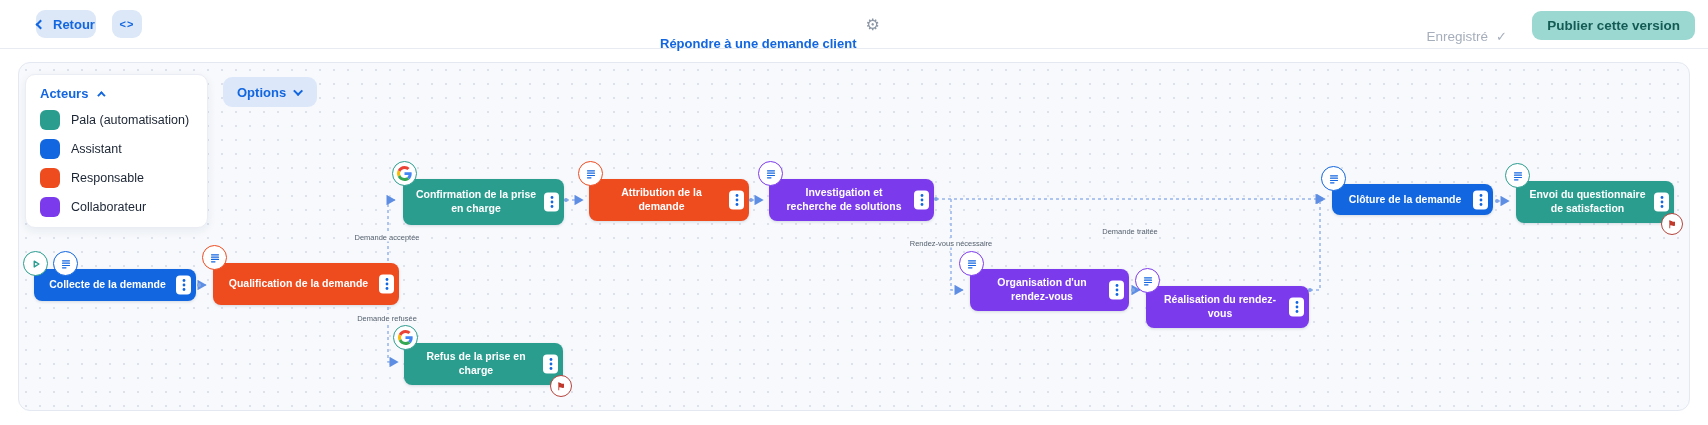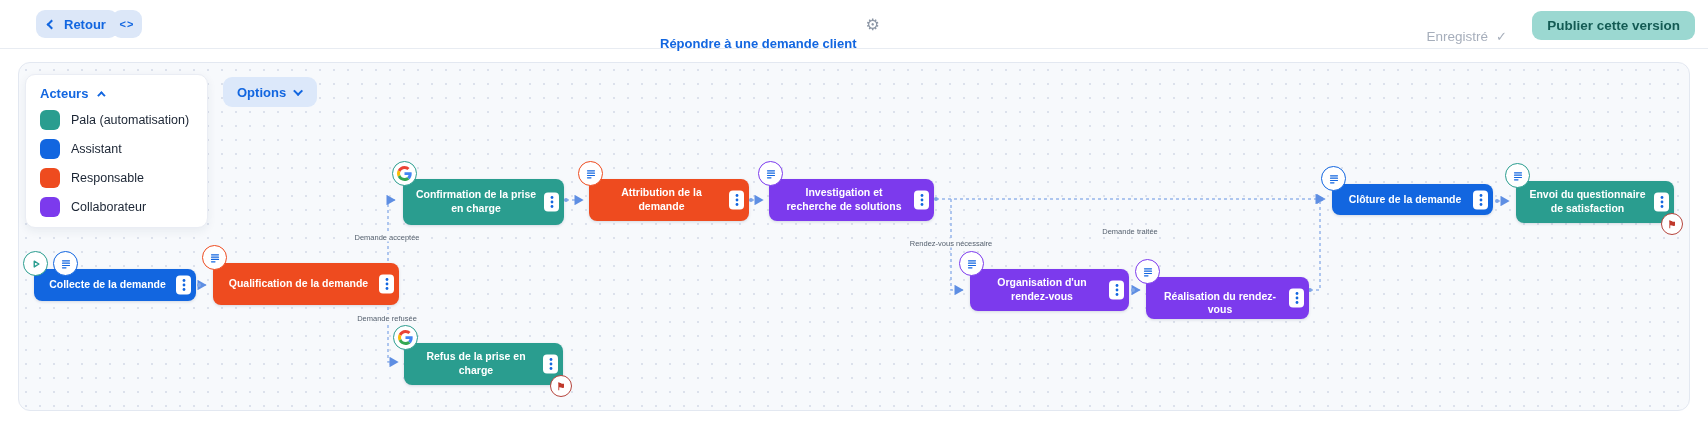--- a/index.html
+++ b/index.html
@@ -1,21 +1,21 @@
 <!DOCTYPE html>
 <html><head>
 <meta charset="utf-8">
 <style>
   * { margin:0; padding:0; box-sizing:border-box; }
   html,body { width:1708px; height:425px; background:#fff; font-family:"Liberation Sans", sans-serif; overflow:hidden; }
 
   
   .header { position:relative; width:100%; height:49px; background:#fff; border-bottom:1px solid #E8ECF2; }
   .btn { display:flex; align-items:center; border-radius:9px; cursor:pointer; }
-  .btn-back { position:absolute; left:36px; top:10px; height:28px; padding:0 12px; gap:9px; background:#DCE7F8; color:#1266E0; font-weight:bold; font-size:13px; }
+  .btn-back { position:absolute; left:36px; top:10px; height:28px; padding:0 1px; gap:9px; background:#DCE7F8; color:#1266E0; font-weight:bold; font-size:13px; }
   .btn-code { position:absolute; left:112px; top:10px; height:28px; width:30px; justify-content:center; background:#DCE7F8; color:#1266E0; font-weight:bold; font-size:11px; letter-spacing:1px; }
   .chev { width:7px; height:7px; border-left:2px solid #1266E0; border-bottom:2px solid #1266E0; display:inline-block; }
   .chev-left { transform:rotate(45deg); }
   .chev-down { transform:rotate(-45deg) translateY(-2px); }
   .chev-up { transform:rotate(135deg) translateY(-2px); }
   .title-wrap { position:absolute; left:660px; top:0; height:49px; display:flex; align-items:center; gap:9px; }
   .page-title { color:#1266E0; font-weight:bold; font-size:13px;margin-top:38px; }
   .gear { color:#8C96A5; font-size:16px; line-height:1; cursor:pointer; }
   .saved { position:absolute; right:201px; top:0; height:49px; display:flex; align-items:center; gap:8px; color:#A6AEBB; font-size:13.5px;margin-top:12px; }
   .saved .check { font-size:13px; color:#A6AEBB; }
@@ -311,21 +311,21 @@
       <svg width="4" height="13" viewBox="0 0 4 13">
           <g fill="#1266E0">
             <circle cx="2" cy="2" r="1.4"></circle>
             <circle cx="2" cy="6.5" r="1.4"></circle>
             <circle cx="2" cy="11" r="1.4"></circle>
           </g>
         </svg>
     </span>
   </div>
 
-  <div class="node" style="left: 1127px; top: 214px; width: 163px; height: 42px; background: rgb(124, 58, 237); align-items: flex-end;">
+  <div class="node" style="left: 1127px; top: 223px; width: 163px; height: 42px; background: rgb(124, 58, 237);">
     <div class="badges">
       <span class="badge" style="border-color:#7C3AED;">
         <svg width="14" height="14" viewBox="0 0 24 24">
             <g stroke="#1266E0" stroke-width="2" stroke-linecap="round">
               <line x1="6" y1="6.5" x2="18" y2="6.5"></line>
               <line x1="6" y1="10.5" x2="18" y2="10.5"></line>
               <line x1="6" y1="14.5" x2="18" y2="14.5"></line>
               <line x1="6" y1="18.5" x2="12" y2="18.5"></line>
             </g>
           </svg>

